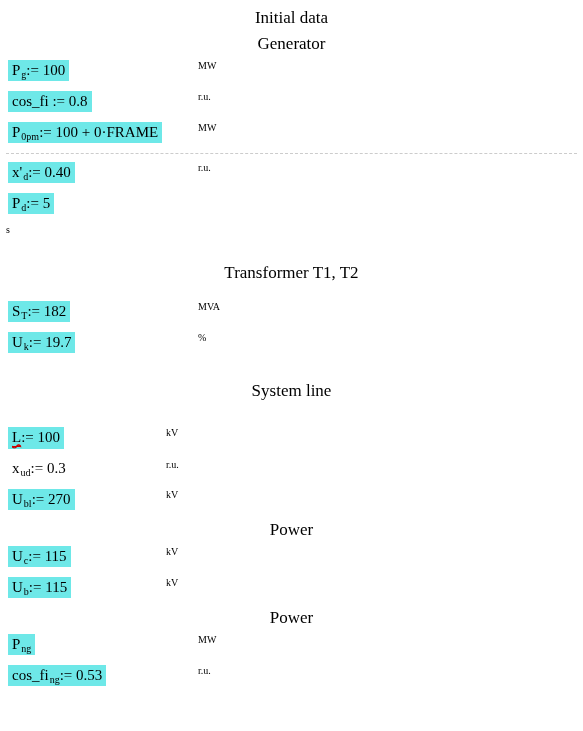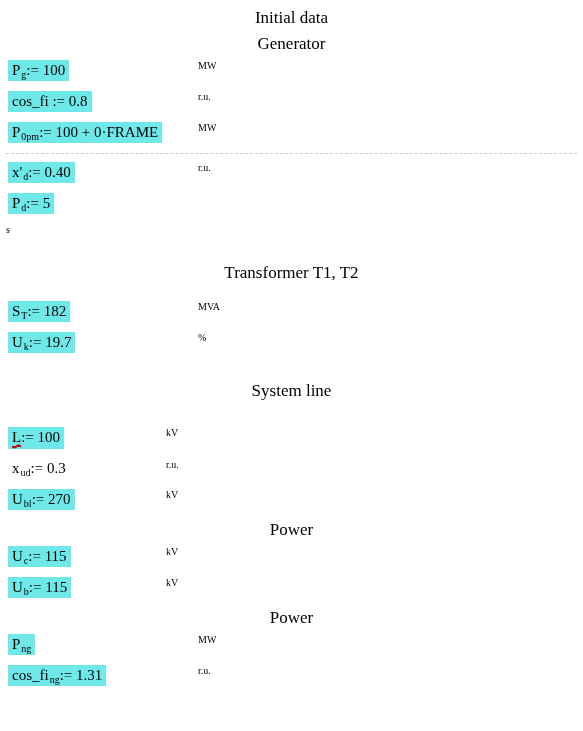--- a/index.html
+++ b/index.html
@@ -251,17 +251,17 @@
   <div class="unit">MW</div>
 </div>
 
 <div class="row">
   <div class="expr-col">
     <span class="expr">
       <span class="sym">
           <span>cos_fi</span>
           <span class="sub">ng</span>
         </span>
-      <span> := 1.31</span>
+      <span> := 0.53</span>
     </span>
   </div>
   <div class="unit">r.u.</div>
 </div>
 
 </body></html>

